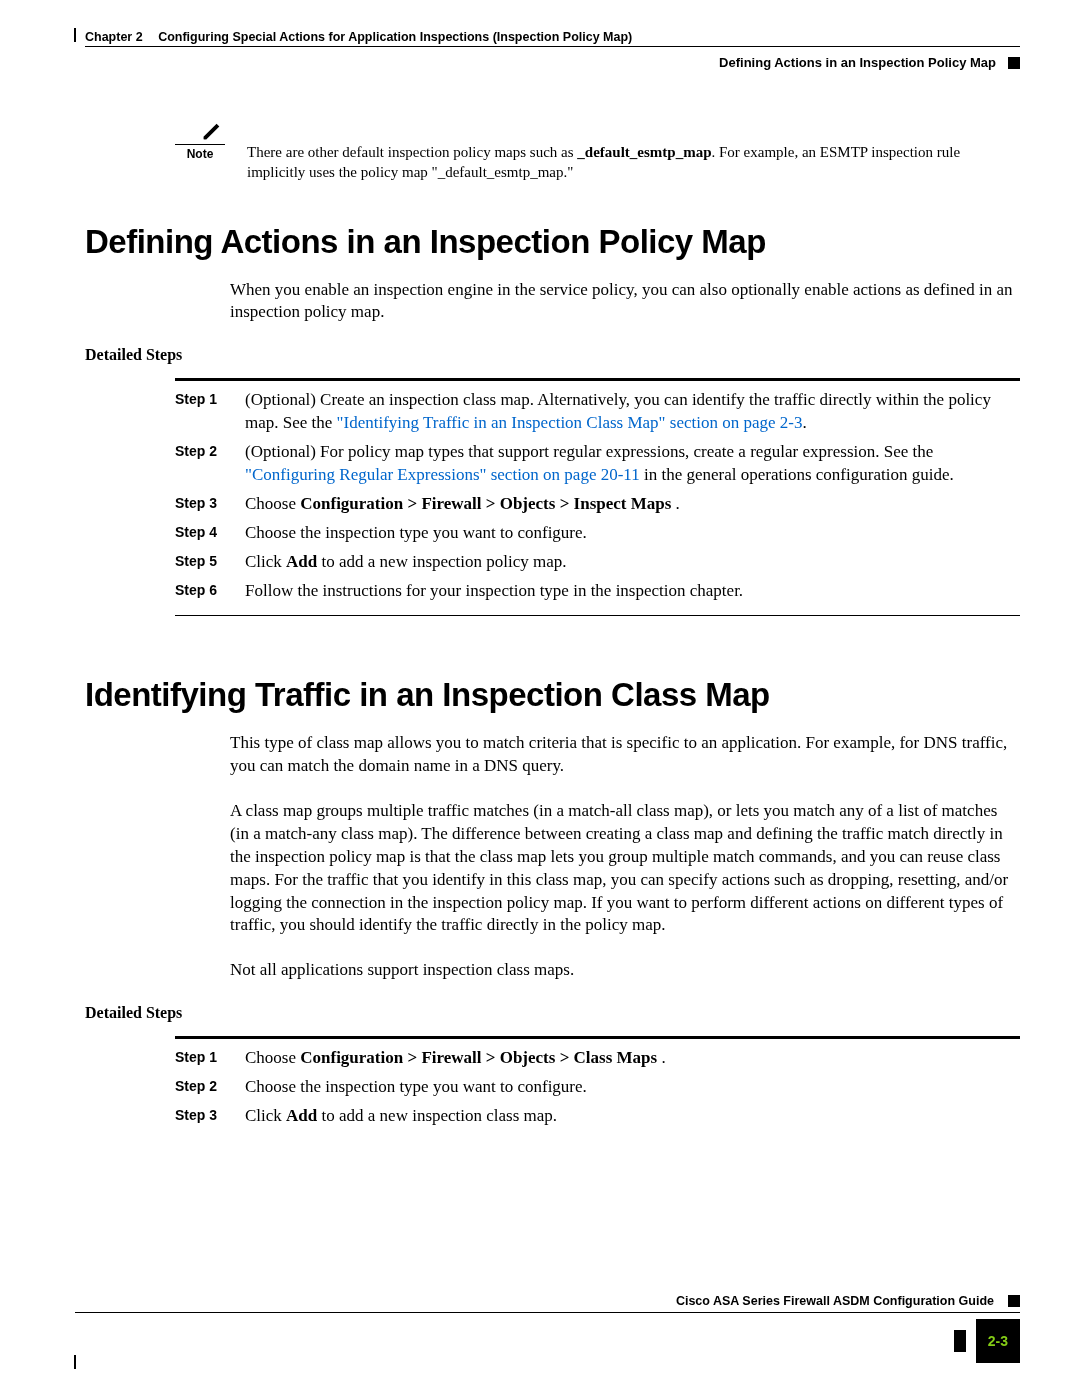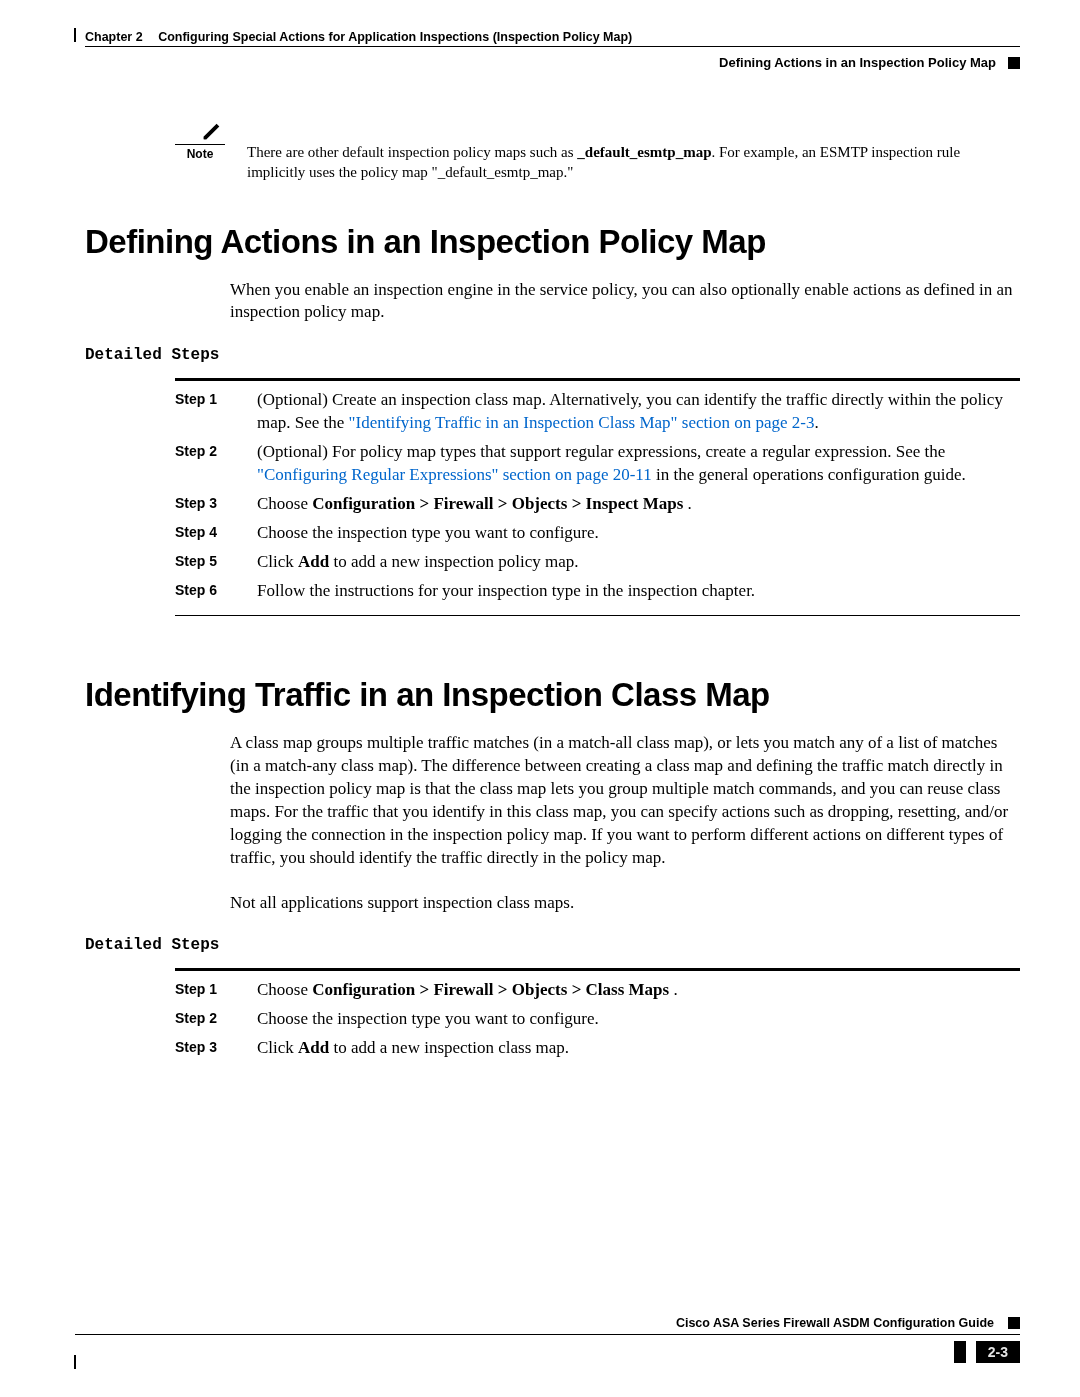--- a/index.html
+++ b/index.html
@@ -96,42 +96,42 @@
     font-size: 33px;
     margin: 38px 0 18px 0;
     letter-spacing: -0.5px;
   }
   .intro {
     font-size: 17px;
     line-height: 1.35;
     margin: 0 0 22px 145px;
   }
   h3.subhead {
-    font-family: Liberation Mono, monospace;
+    font-family: Liberation Serif, serif;
     font-weight: bold;
     font-size: 16px;
     margin: 10px 0 14px 0;
   }
   .steps-rule-heavy {
     border: none;
     border-top: 3px solid #000;
     margin: 10px 0 8px 90px;
   }
   .steps-rule-light {
     border: none;
     border-top: 1.5px solid #000;
     margin: 12px 0 8px 90px;
   }
   .steps {
     margin-left: 90px;
   }
   .step-row {
     display: flex;
     align-items: flex-start;
-    gap: 32px;
+    gap: 20px;
     margin: 6px 0;
   }
   .step-label {
     font-family: Arial, Helvetica, sans-serif;
     font-weight: bold;
     font-size: 14px;
     flex: 0 0 50px;
     padding-top: 2px;
   }
   .step-body {
@@ -160,24 +160,24 @@
   }
   .page-badge {
     display: inline-flex;
     align-items: center;
     gap: 0;
     margin-top: 6px;
     float: right;
   }
   .page-badge .sq { width: 12px; height: 22px; background:#000; }
   .page-badge .num {
-    background:#000; color:#e5e5e5;
+    background:#000; color:#84cc16;
     font-family: Arial, Helvetica, sans-serif;
     font-weight: bold; font-size: 14px;
-    padding: 3px 12px;
+    padding: 14px 12px;
     margin-left: 10px;
   }
 </style>
 </head>
 <body>
 
 <div class="page">
   <div class="crop-mark crop-tl-v"></div>
   <div class="crop-mark crop-bl-v"></div>
 
@@ -246,20 +246,21 @@
       </div>
       <div class="step-row">
         <div class="step-label">Step 6</div>
         <div class="step-body">Follow the instructions for your inspection type in the inspection chapter.</div>
       </div>
     </div>
 
     <hr class="steps-rule-light">
 
     <h1 class="section" style="margin-top:60px">Identifying Traffic in an Inspection Class Map</h1>
+    <p class="intro">This type of class map allows you to match criteria that is specific to an application. For example, for DNS traffic, you can match the domain name in a DNS query.</p>
     <p class="intro">A class map groups multiple traffic matches (in a match-all class map), or lets you match any of a list of matches (in a match-any class map). The difference between creating a class map and defining the traffic match directly in the inspection policy map is that the class map lets you group multiple match commands, and you can reuse class maps. For the traffic that you identify in this class map, you can specify actions such as dropping, resetting, and/or logging the connection in the inspection policy map. If you want to perform different actions on different types of traffic, you should identify the traffic directly in the policy map.</p>
 
     <p class="intro">Not all applications support inspection class maps.</p>
 
     <h3 class="subhead">Detailed Steps</h3>
     <hr class="steps-rule-heavy">
 
     <div class="steps">
       <div class="step-row">
         <div class="step-label">Step 1</div>

